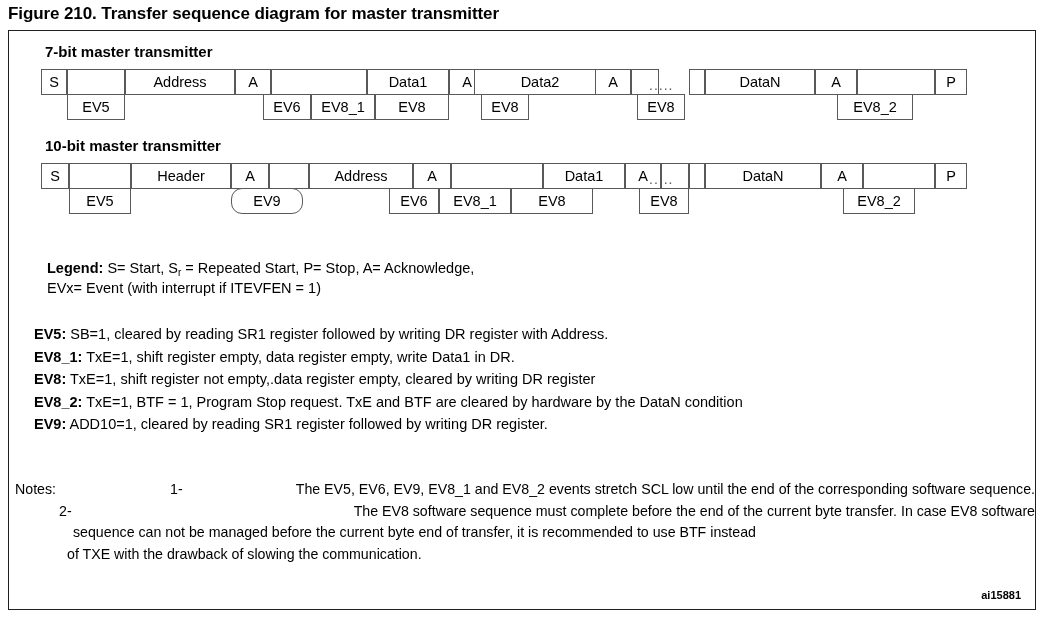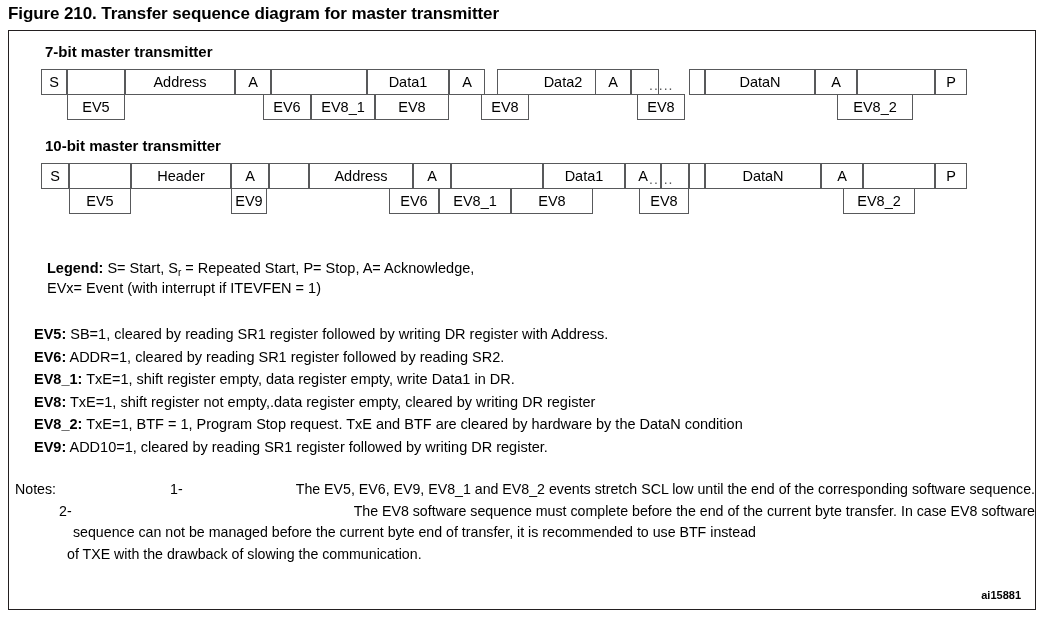--- a/index.html
+++ b/index.html
@@ -136,21 +136,21 @@
   <div class="diagram-title" style="left:36px; top:12px;">7-bit master transmitter</div>
 
   <div class="seq-diagram" id="diagram-7bit" style="left:32px; top:38px; width:960px; height:56px;">
       <div class="cell top" style="left: 0px; width: 26px;">S</div>
       <div class="cell top" style="left: 26px; width: 58px;"></div>
       <div class="cell top" style="left: 84px; width: 110px;">Address</div>
       <div class="cell top" style="left: 194px; width: 36px;">A</div>
       <div class="cell top" style="left: 230px; width: 96px;"></div>
       <div class="cell top" style="left: 326px; width: 82px;">Data1</div>
       <div class="cell top" style="left: 408px; width: 36px;">A</div>
-      <div class="cell top" style="left: 456px; width: 132px;">Data2</div>
+      <div class="cell top" style="left: 433px; width: 132px;">Data2</div>
       <div class="cell top" style="left: 554px; width: 36px;">A</div>
       <div class="cell top" style="left: 590px; width: 28px;"></div>
       <div class="cell ev" style="left: 26px; width: 58px;">EV5</div>
       <div class="cell ev" style="left: 222px; width: 48px;">EV6</div>
       <div class="cell ev" style="left: 270px; width: 64px;">EV8_1</div>
       <div class="cell ev" style="left: 334px; width: 74px;">EV8</div>
       <div class="cell ev" style="left: 440px; width: 48px;">EV8</div>
       <div class="cell ev" style="left: 596px; width: 48px;">EV8</div>
       <div class="cell top" style="left: 648px; width: 16px;"></div>
       <div class="cell top" style="left: 664px; width: 110px;">DataN</div>
@@ -169,21 +169,21 @@
       <div class="cell top" style="left: 90px; width: 100px;">Header</div>
       <div class="cell top" style="left: 190px; width: 38px;">A</div>
       <div class="cell top" style="left: 228px; width: 40px;"></div>
       <div class="cell top" style="left: 268px; width: 104px;">Address</div>
       <div class="cell top" style="left: 372px; width: 38px;">A</div>
       <div class="cell top" style="left: 410px; width: 92px;"></div>
       <div class="cell top" style="left: 502px; width: 82px;">Data1</div>
       <div class="cell top" style="left: 584px; width: 36px;">A</div>
       <div class="cell top" style="left: 620px; width: 28px;"></div>
       <div class="cell ev" style="left: 28px; width: 62px;">EV5</div>
-      <div class="cell ev" style="left: 190px; width: 36px;">EV9</div>
+      <div class="cell ev" style="left: 190px; width: 72px; border-radius: 11px;">EV9</div>
       <div class="cell ev" style="left: 348px; width: 50px;">EV6</div>
       <div class="cell ev" style="left: 398px; width: 72px;">EV8_1</div>
       <div class="cell ev" style="left: 470px; width: 82px;">EV8</div>
       <div class="cell ev" style="left: 598px; width: 50px;">EV8</div>
       <div class="cell top" style="left: 648px; width: 16px;"></div>
       <div class="cell top" style="left: 664px; width: 116px;">DataN</div>
       <div class="cell top" style="left: 780px; width: 42px;">A</div>
       <div class="cell top" style="left: 822px; width: 72px;"></div>
       <div class="cell top" style="left: 894px; width: 32px;">P</div>
       <div class="cell ev" style="left: 802px; width: 72px;">EV8_2</div>
@@ -192,21 +192,20 @@
 
   <div id="legend-block">
     <div>
       <b>Legend:</b><span> S= Start, S</span><sub>r</sub><span> = Repeated Start, P= Stop, A= Acknowledge,</span>
     </div>
     <div>EVx= Event (with interrupt if ITEVFEN = 1)</div>
   </div>
 
   <div id="ev-list">
       <div class="ev-line"><span class="ev-key">EV5:</span><span> SB=1, cleared by reading SR1 register followed by writing DR register with Address.</span></div>
-      <div class="ev-line"><span class="ev-key">EV6:</span><span> ADDR=1, cleared by reading SR1 register followed by reading SR2.</span></div>
       <div class="ev-line"><span class="ev-key">EV8_1:</span><span> TxE=1, shift register empty, data register empty, write Data1 in DR.</span></div>
       <div class="ev-line"><span class="ev-key">EV8:</span><span> TxE=1, shift register not empty,.data register empty, cleared by writing DR register</span></div>
       <div class="ev-line"><span class="ev-key">EV8_2:</span><span> TxE=1, BTF = 1, Program Stop request. TxE and BTF are cleared by hardware by the DataN condition</span></div>
       <div class="ev-line"><span class="ev-key">EV9:</span><span> ADD10=1, cleared by reading SR1 register followed by writing DR register.</span></div>
     </div>
 
   <div id="notes-block">
       <div class="note-row">
         <span class="note-label">Notes:</span>
         <span class="note-num">1-</span>

